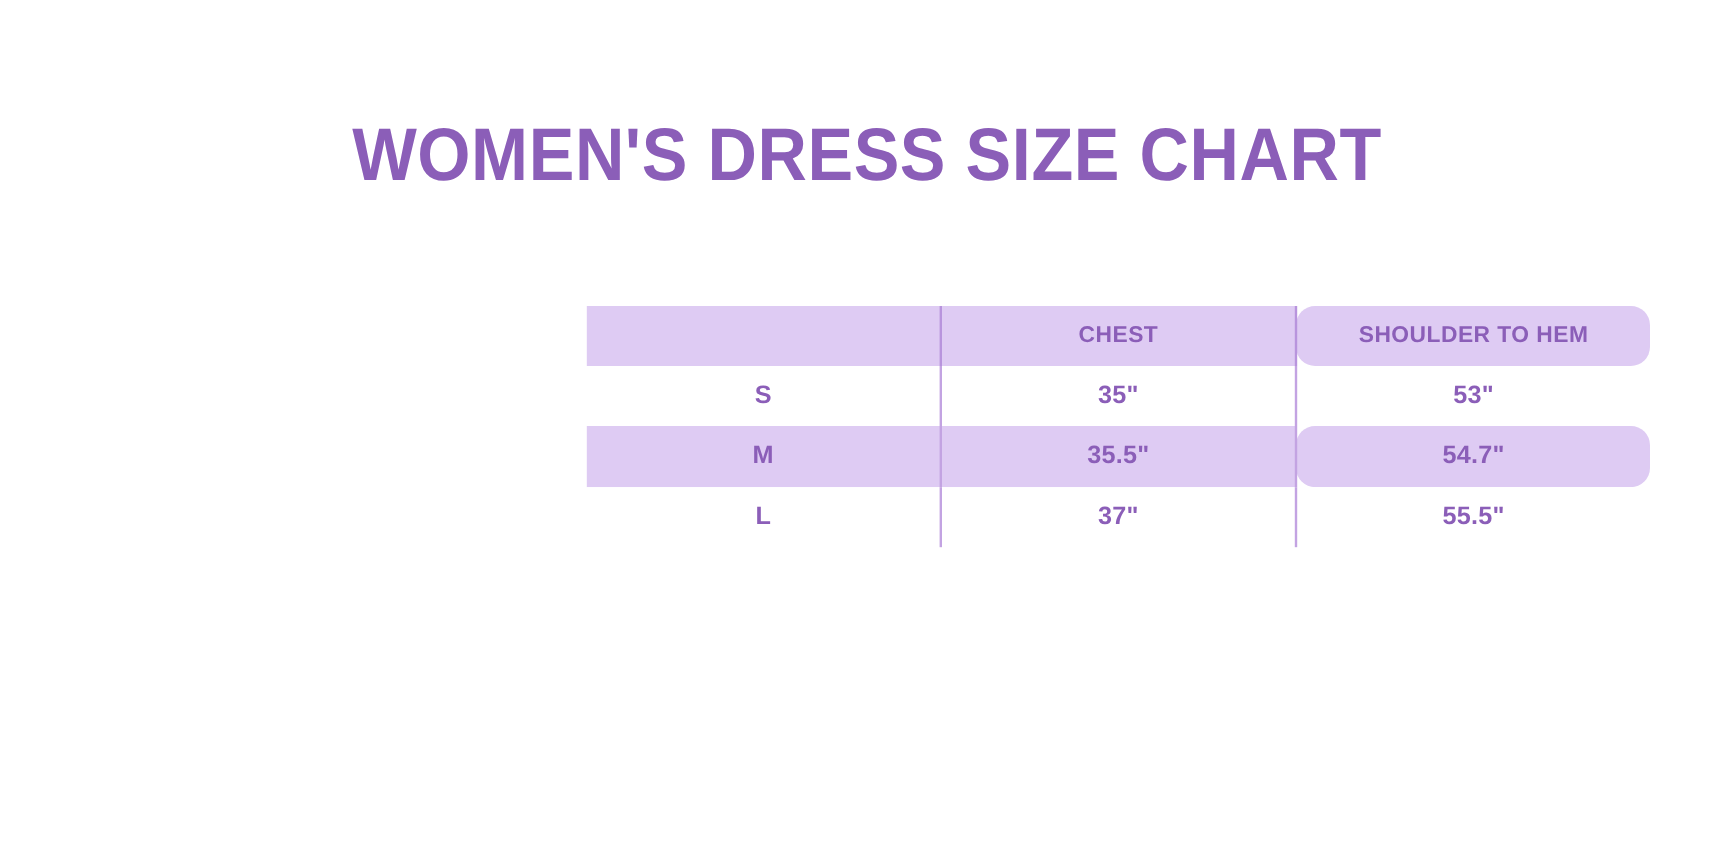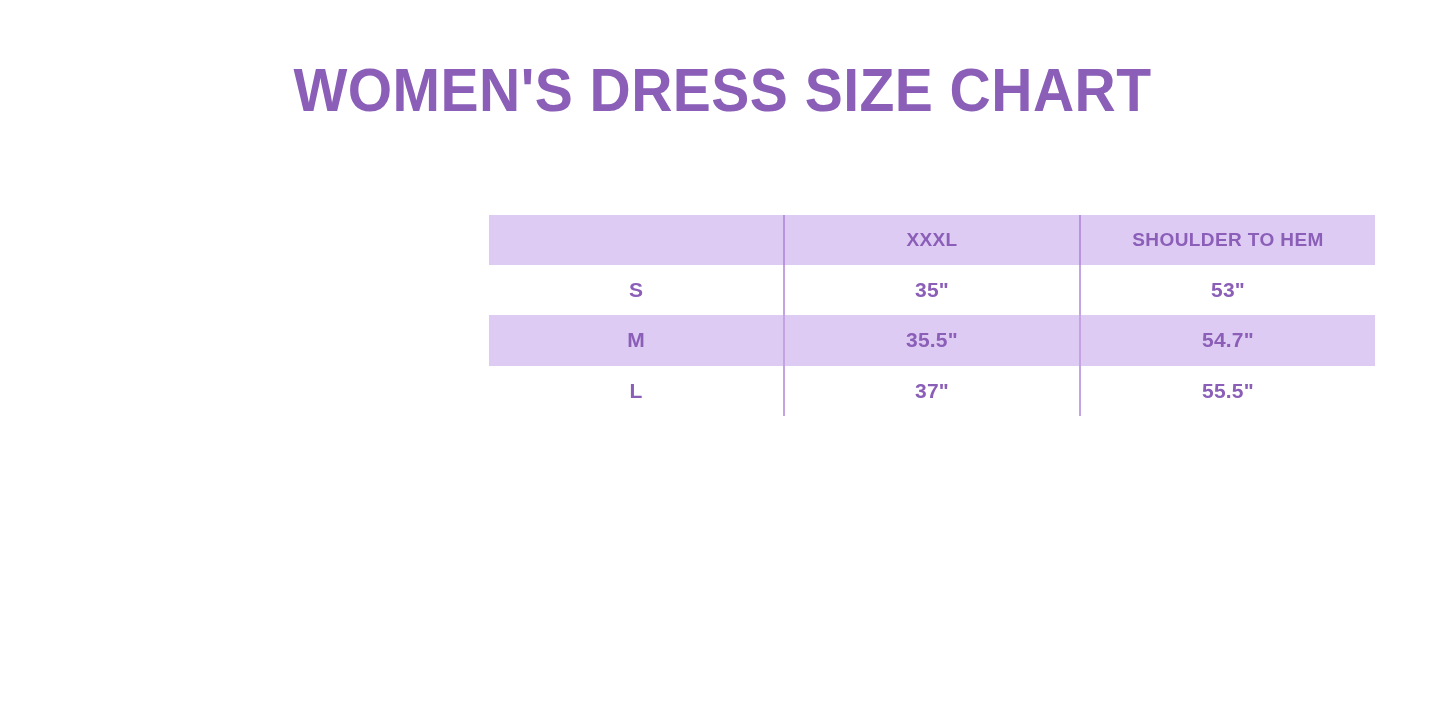--- a/index.html
+++ b/index.html
@@ -11,20 +11,21 @@
     height: 723px;
     background: #ffffff;
     font-family: "Liberation Sans", sans-serif;
     overflow: hidden;
   }
 
   .page {
     position: relative;
     width: 1445px;
     height: 507px;
+    margin-top: 40px;
   }
 
   .chart-title {
     position: absolute;
     top: 54px;
     left: 0;
     width: 1445px;
     text-align: center;
     font-family: "Liberation Sans", sans-serif;
     font-size: 62px;
@@ -57,21 +58,21 @@
     text-align: center;
     vertical-align: middle;
     font-family: "Liberation Sans", sans-serif;
     font-weight: bold;
     color: #8b5eb8;
     border: none;
   }
 
   .col-size { width: 294px; }
   .col-chest { width: 294px; }
-  .col-hem { width: 294px; }
+  .col-hem { width: 294px; border-radius: 16px; }
 
   .size-table thead tr {
     background: #decbf3;
   }
 
   .size-table thead th {
     font-size: 19px;
     letter-spacing: 0.4px;
   }
 
@@ -100,21 +101,21 @@
 <body>
 
 <div class="page">
 
   <div class="chart-title">WOMEN'S DRESS SIZE CHART</div>
 
   <table class="size-table">
     <thead>
       <tr>
         <th class="col-size"></th>
-        <th class="col-chest">XXXL</th>
+        <th class="col-chest">CHEST</th>
         <th class="col-hem">SHOULDER TO HEM</th>
       </tr>
     </thead>
     <tbody>
       <tr class="row-odd">
         <td class="col-size">S</td>
         <td class="col-chest">35"</td>
         <td class="col-hem">53"</td>
       </tr>
       <tr class="row-even">

